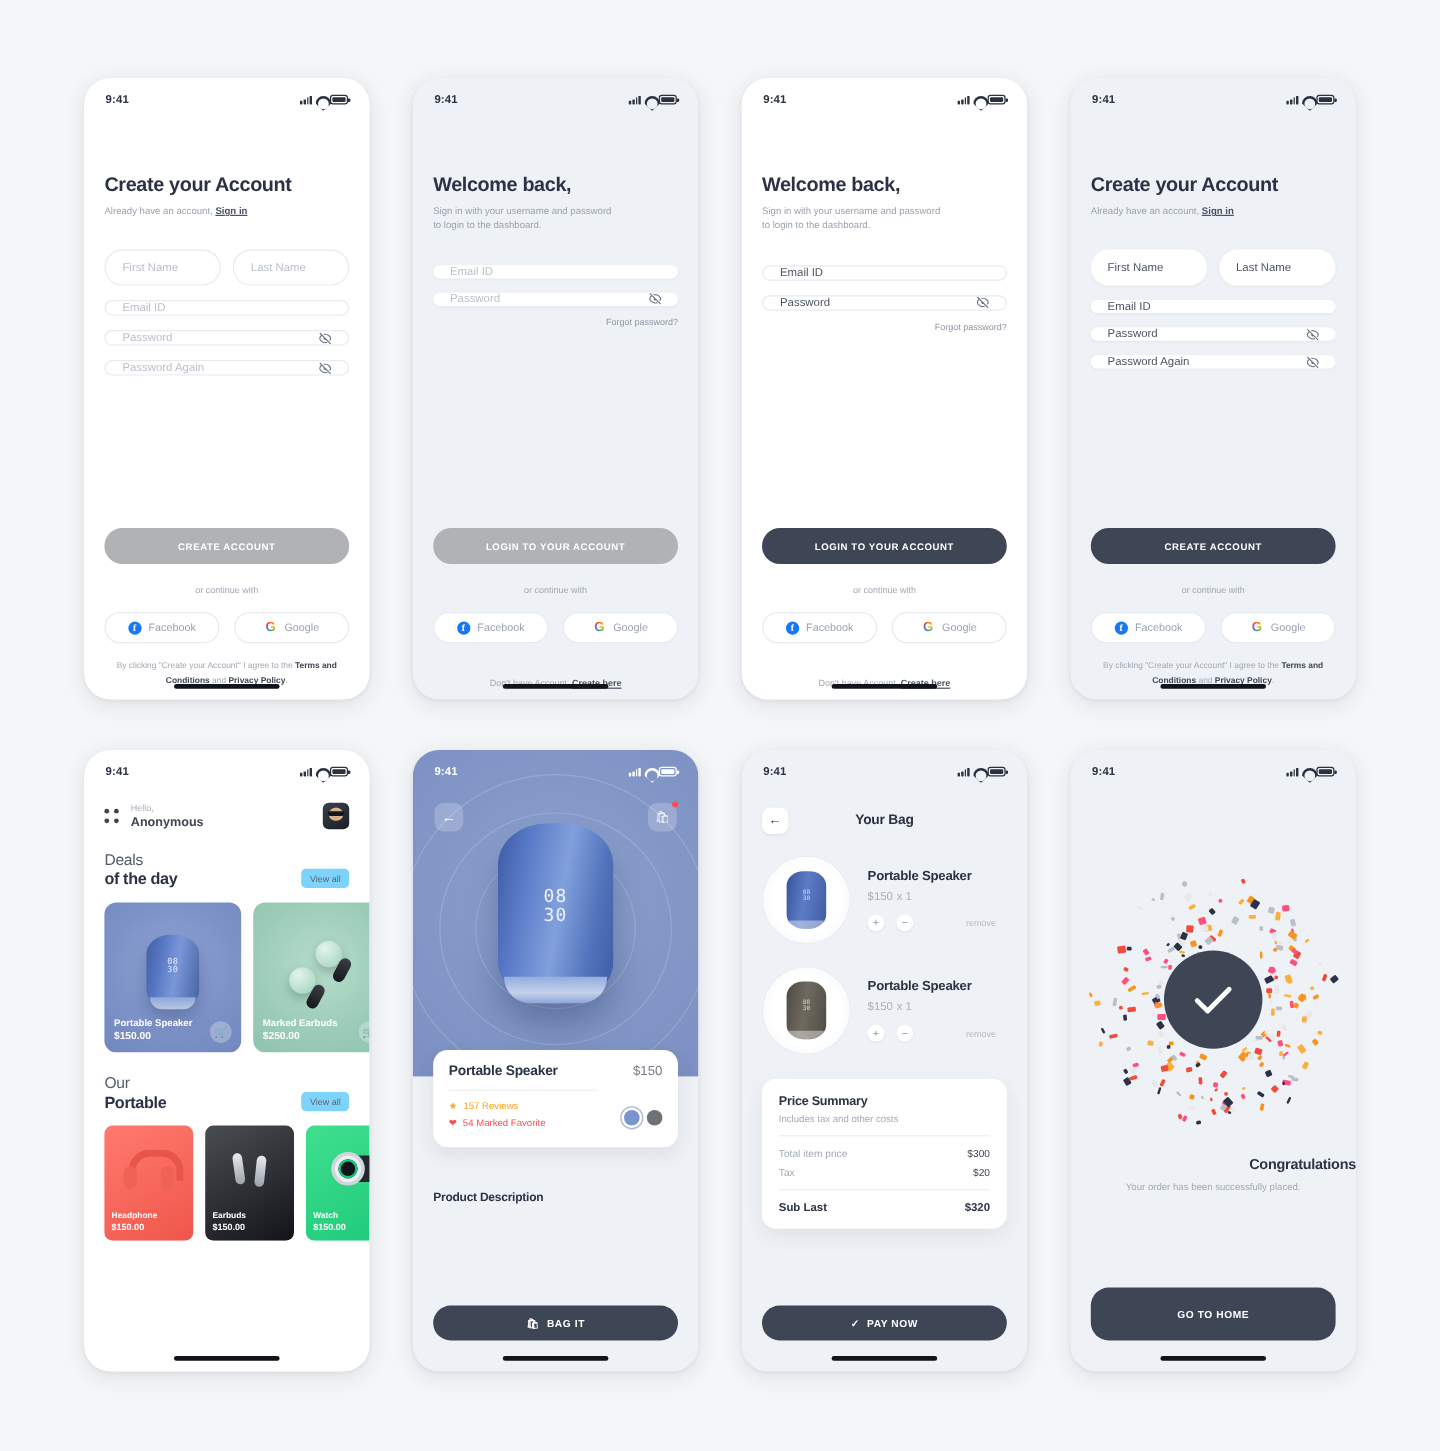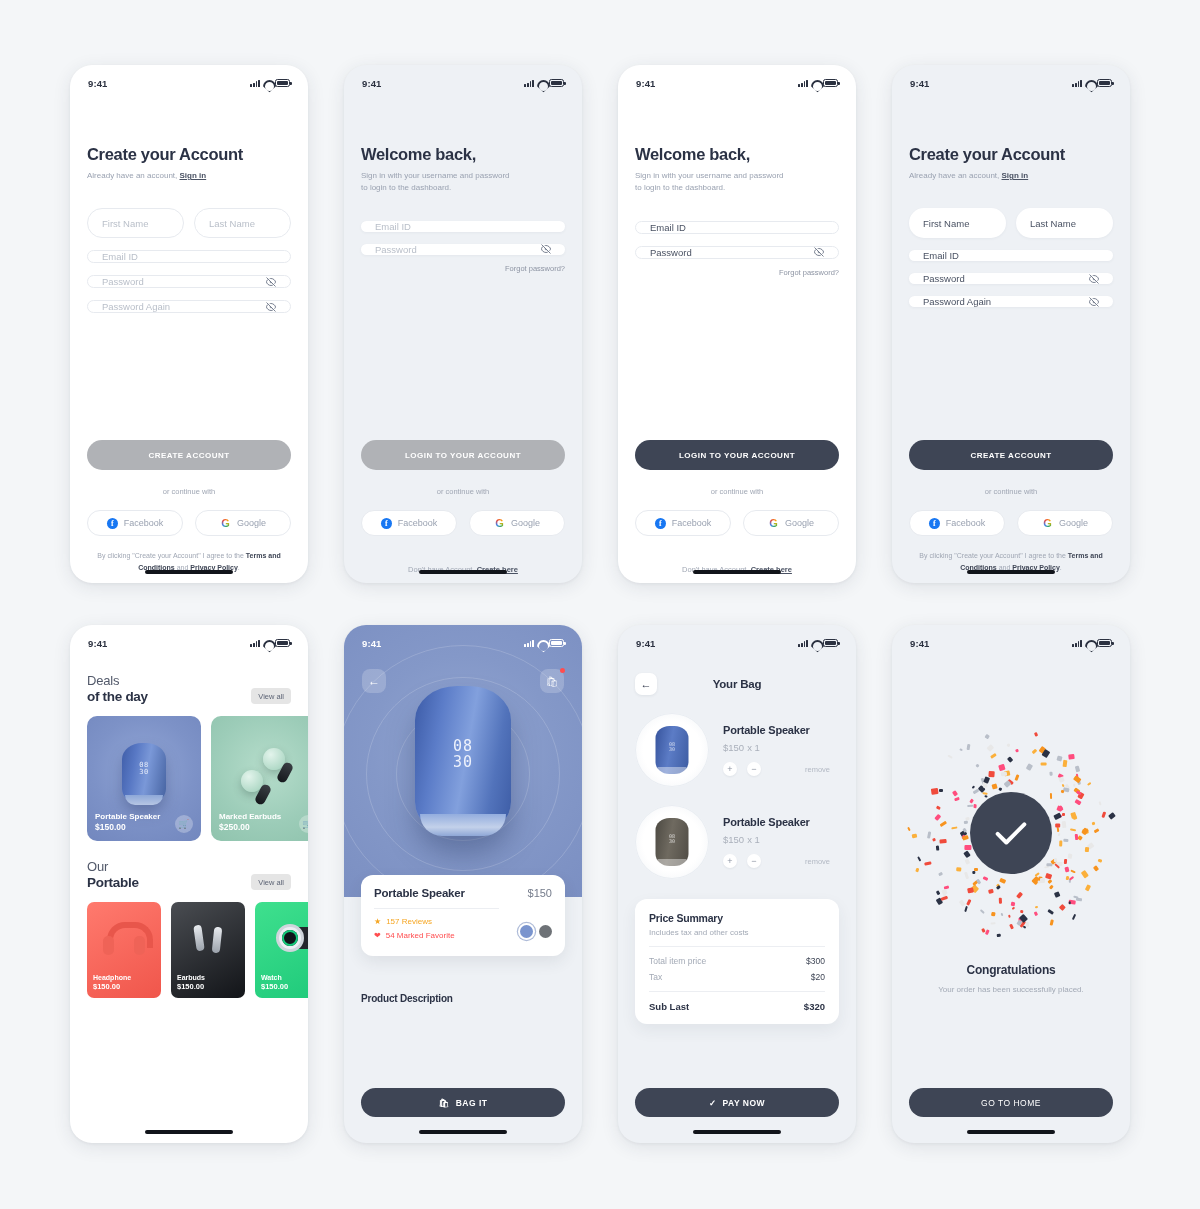--- a/index.html
+++ b/index.html
@@ -138,21 +138,21 @@
     border-radius:50% 50% 45% 45%; background:#d8b08c;
   }
   .avatar::after {
     content:""; position:absolute; left:4px; top:7px; width:14px; height:4px;
     border-radius:2px; background:#15171c;
   }
   .sec-hdr { display: flex; align-items: flex-end; justify-content: space-between; padding: 18px 17px 0 17px; }
   .sec-hdr .t1 { font-size: 13px; color: #52596a; letter-spacing:-.2px; }
   .sec-hdr .t2 { font-size: 13.5px; color: #2b3245; font-weight: bold; letter-spacing:-.3px; margin-top: 1px; }
   .viewall {
-    font-size: 7.5px; color: #5d6475; background: #e5e5e5;
+    font-size: 7.5px; color: #5d6475; background: #7dd3fc;
     padding: 3.5px 7px; border-radius: 4px; cursor: pointer;
   }
   .deals { display: flex; gap: 10px; padding: 12px 0 0 17px; overflow: hidden; }
   .deal {
     width: 114px; height: 125px; border-radius: 10px; position: relative;
     flex-shrink: 0; overflow: hidden;
   }
   .deal.c1 { background: radial-gradient(circle at 50% 42%, #92a6d6 0%, #7d92c7 55%, #7287be 100%); }
   .deal.c2 { background: radial-gradient(circle at 50% 42%, #b6ddcb 0%, #9cccb8 60%, #8fc3ad 100%); }
   .deal .lbl { position: absolute; left: 8px; bottom: 9px; color: #fff; }
@@ -329,29 +329,29 @@
   
   .succ { height:100%; position:relative; }
   .confetti { position:absolute; left:50%; top:178px; transform:translate(-50%,-50%);
               width:210px; height:210px; }
   .cf { position:absolute; border-radius:1px; }
   .check {
     position:absolute; left:50%; top:178px; transform:translate(-50%,-50%);
     width:82px; height:82px; border-radius:50%; background:#3e4555;
     display:flex; align-items:center; justify-content:center;
   }
-  .succ h2 { position:absolute; left:0; right:0; top:308px; text-align:center;
+  .succ h2 { position:absolute; left:0; right:0; top:308px; text-align:right;
              font-size:12px; font-weight:bold; color:#2b3245; letter-spacing:-.2px; }
   .succ p { position:absolute; left:0; right:0; top:330px; text-align:center;
             font-size:8px; color:#a3aab6; }
   .succ-cta {
-    position:absolute; left:17px; right:17px; bottom:26px; height:29px;
+    position:absolute; left:17px; right:17px; bottom:26px; height:44px;
     border-radius:15px; background:#3e4555; color:#fff; display:flex;
     align-items:center; justify-content:center;
-    font-size:8.5px; font-weight:normal; letter-spacing:.5px; cursor:pointer; border:none;
+    font-size:8.5px; font-weight:bold; letter-spacing:.5px; cursor:pointer; border:none;
   }
 </style>
 </head>
 <body>
 
 <div class="board">
 
   <div class="phone">
     <div class="statusbar">
       <span>9:41</span>
@@ -588,20 +588,35 @@
             <i></i>
             <i></i>
             <i></i>
             <i></i>
           </span>
         <span class="wifi"></span>
         <span class="batt"></span>
       </span>
     </div>
     <div class="home">
+      <div class="hdr">
+        <div class="greet">
+          <span class="dots">
+              <i></i>
+              <i></i>
+              <i></i>
+              <i></i>
+            </span>
+          <div class="greet-txt">
+            <div class="hi">Hello,</div>
+            <div class="nm">Anonymous</div>
+          </div>
+        </div>
+        <div class="avatar"></div>
+      </div>
 
       <div class="sec-hdr">
         <div>
           <div class="t1">Deals</div>
           <div class="t2">of the day</div>
         </div>
         <div class="viewall">View all</div>
       </div>
 
       <div class="deals">

